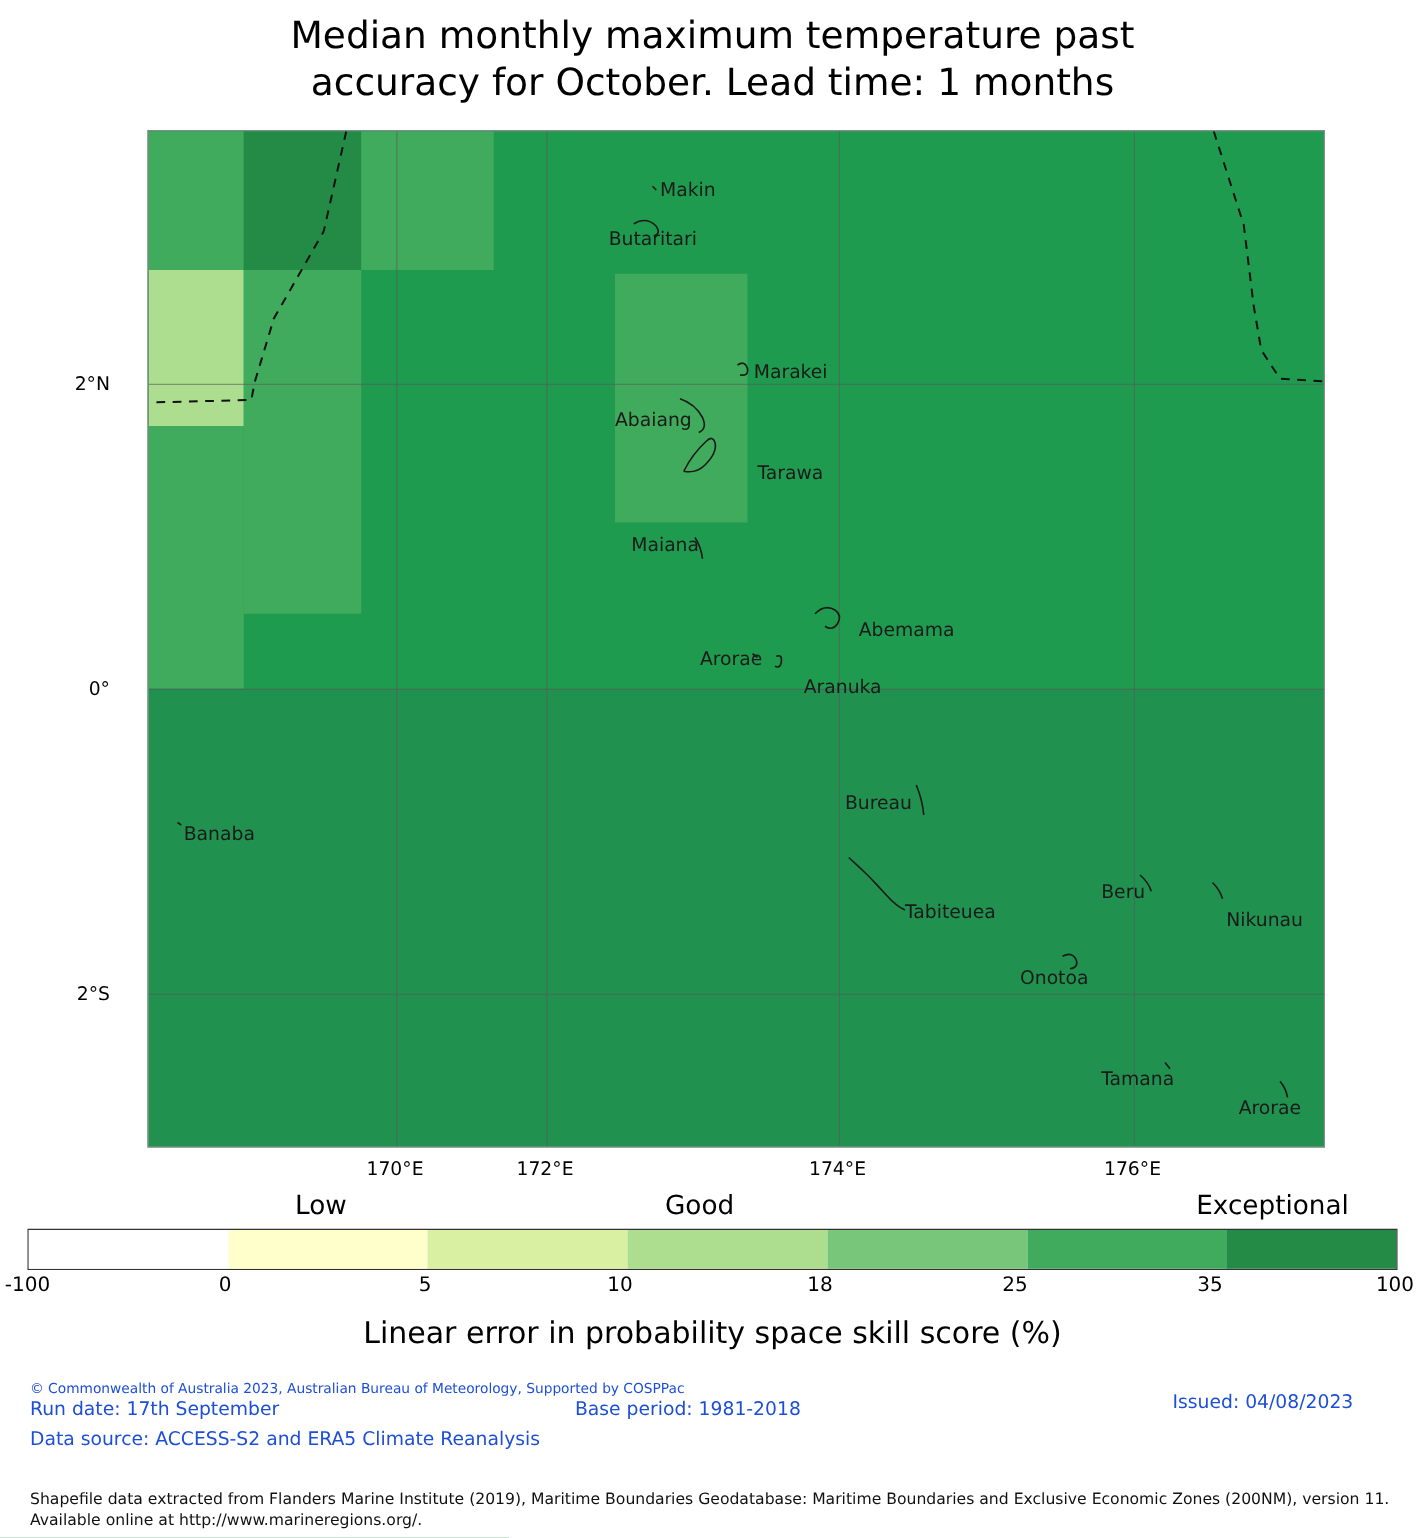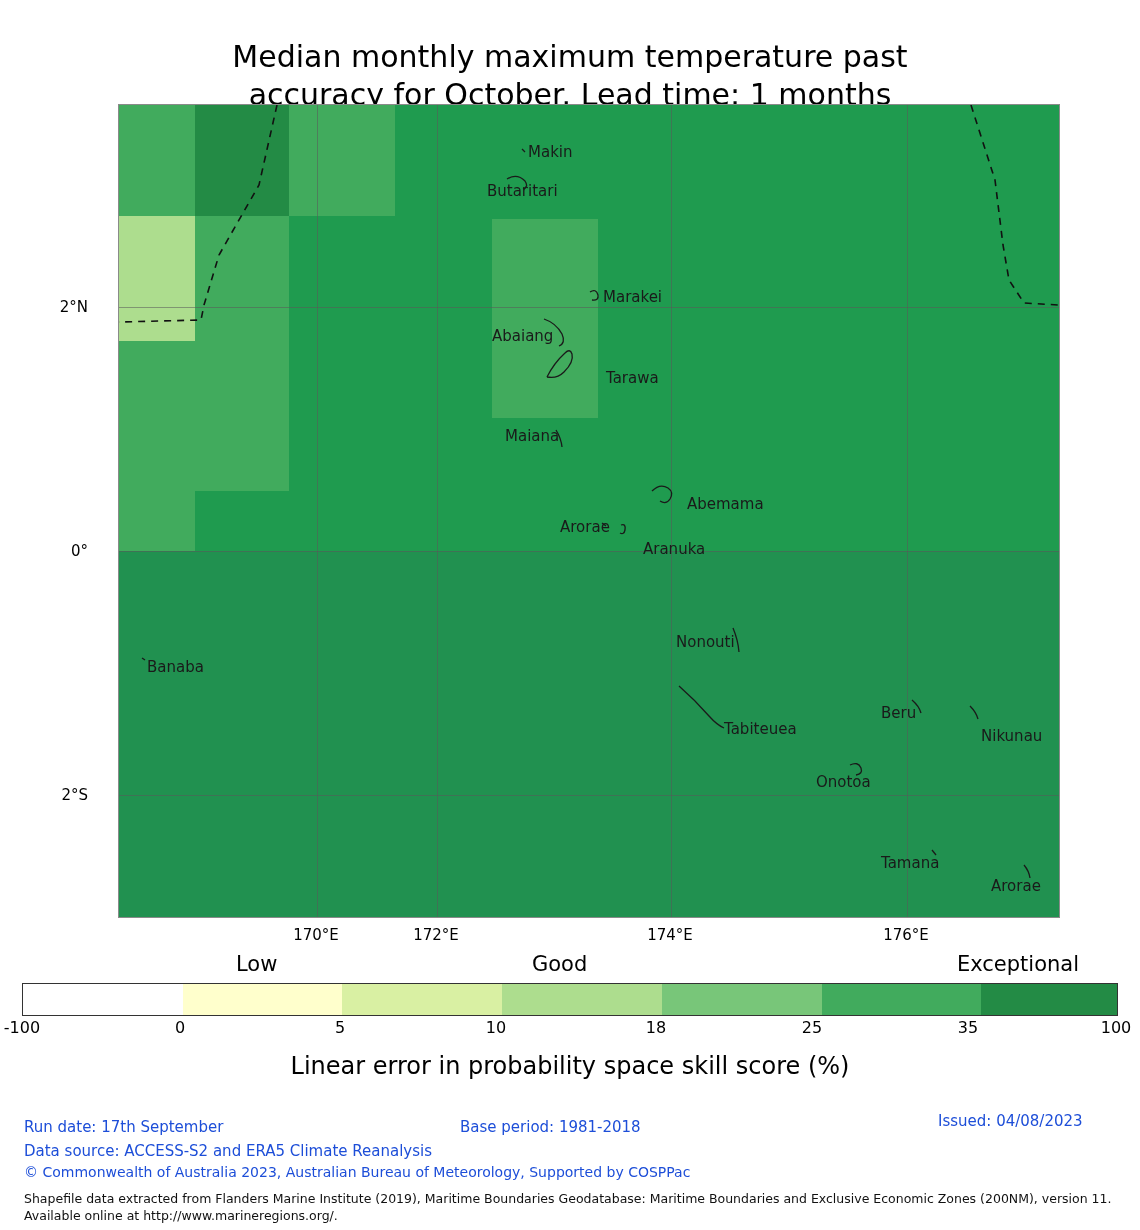--- a/index.html
+++ b/index.html
@@ -26,21 +26,20 @@
   .title {
     position: absolute;
     left: 0;
     top: 10px;
     width: 1140px;
     text-align: center;
     font-size: 30px;
     line-height: 38px;
     font-weight: normal;
     white-space: pre-line;
-    margin-top: 28px;
   }
 
   
   .plot {
     position: absolute;
     left: 118px;
     top: 104px;
     width: 940px;
     height: 812px;
     overflow: hidden;
@@ -224,21 +223,21 @@
 
     <span class="island-label" style="left:409px; top:38px;">Makin</span>
     <span class="island-label" style="left:368px; top:77px;">Butaritari</span>
     <span class="island-label" style="left:484px; top:183px;">Marakei</span>
     <span class="island-label" style="left:373px; top:222px;">Abaiang</span>
     <span class="island-label" style="left:467px; top:264px;margin-left:20px;">Tarawa</span>
     <span class="island-label" style="left:386px; top:322px;">Maiana</span>
     <span class="island-label" style="left:568px; top:390px;">Abemama</span>
     <span class="island-label" style="left:441px; top:413px;">Arorae</span>
     <span class="island-label" style="left:524px; top:435px;">Aranuka</span>
-    <span class="island-label" style="left:557px; top:528px;">Nonouti</span>
+    <span class="island-label" style="left:557px; top:528px;">Bureau</span>
     <span class="island-label" style="left:28px;  top:553px;">Banaba</span>
     <span class="island-label" style="left:605px; top:615px;">Tabiteuea</span>
     <span class="island-label" style="left:762px; top:599px;">Beru</span>
     <span class="island-label" style="left:862px; top:622px;">Nikunau</span>
     <span class="island-label" style="left:697px; top:668px;">Onotoa</span>
     <span class="island-label" style="left:762px; top:749px;">Tamana</span>
     <span class="island-label" style="left:872px; top:772px;">Arorae</span>
   </div>
 
   <div class="ytick" style="top:298px;">2°N</div>
@@ -272,16 +271,16 @@
   <div class="cb-tick" style="left:780px;  width:64px;">25</div>
   <div class="cb-tick" style="left:936px;  width:64px;">35</div>
   <div class="cb-tick" style="left:1084px; width:64px;">100</div>
 
   <div class="cb-label">Linear error in probability space skill score (%)</div>
 
   <div class="foot" style="left:24px;  top:1118px;">Run date: 17th September</div>
   <div class="foot" style="left:460px; top:1118px;">Base period: 1981-2018</div>
   <div class="foot" style="left:938px; top:1112px;">Issued: 04/08/2023</div>
   <div class="foot" style="left:24px;  top:1142px;">Data source: ACCESS-S2 and ERA5 Climate Reanalysis</div>
-  <div class="foot" style="left:24px;  top:1164px; font-size:14px;">© Commonwealth of Australia 2023, Australian Bureau of Meteorology, Supported by COSPPac</div>
+  <div class="foot" style="left:24px;  top:1104px; font-size:11px;">© Commonwealth of Australia 2023, Australian Bureau of Meteorology, Supported by COSPPac</div>
   <div class="foot-small" style="left:24px; top:1190px;">Shapefile data extracted from Flanders Marine Institute (2019), Maritime Boundaries Geodatabase: Maritime Boundaries and Exclusive Economic Zones (200NM), version 11. Available online at http://www.marineregions.org/.</div>
 
 </div>
 
 </body></html>

